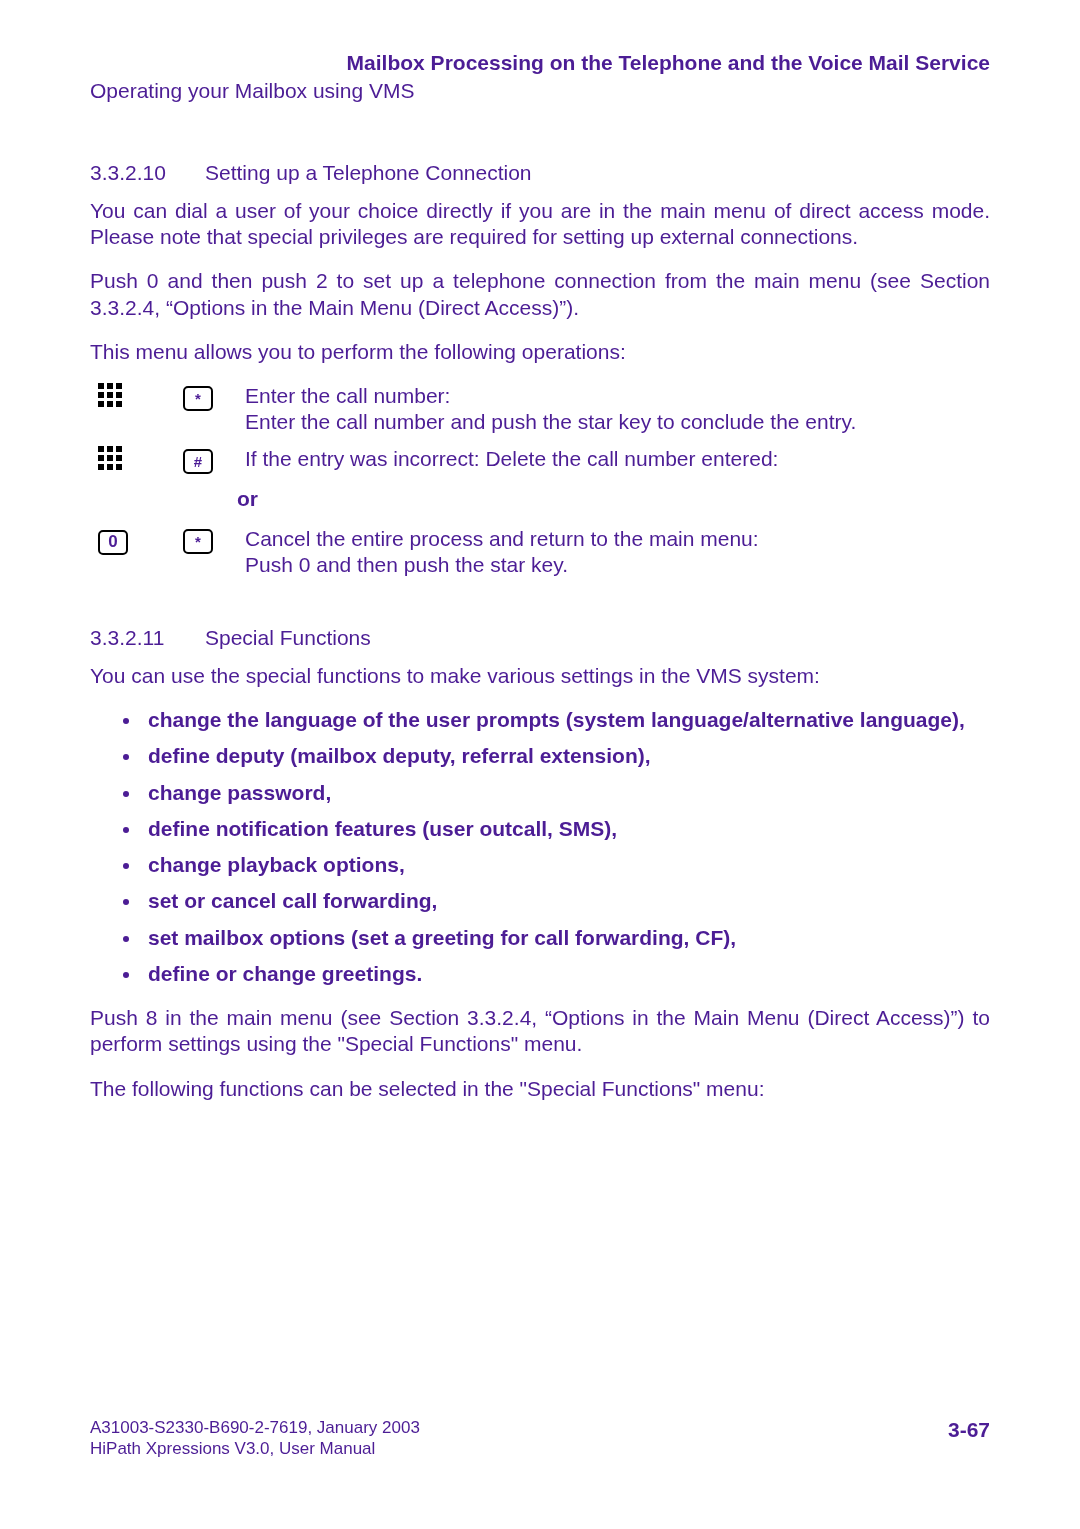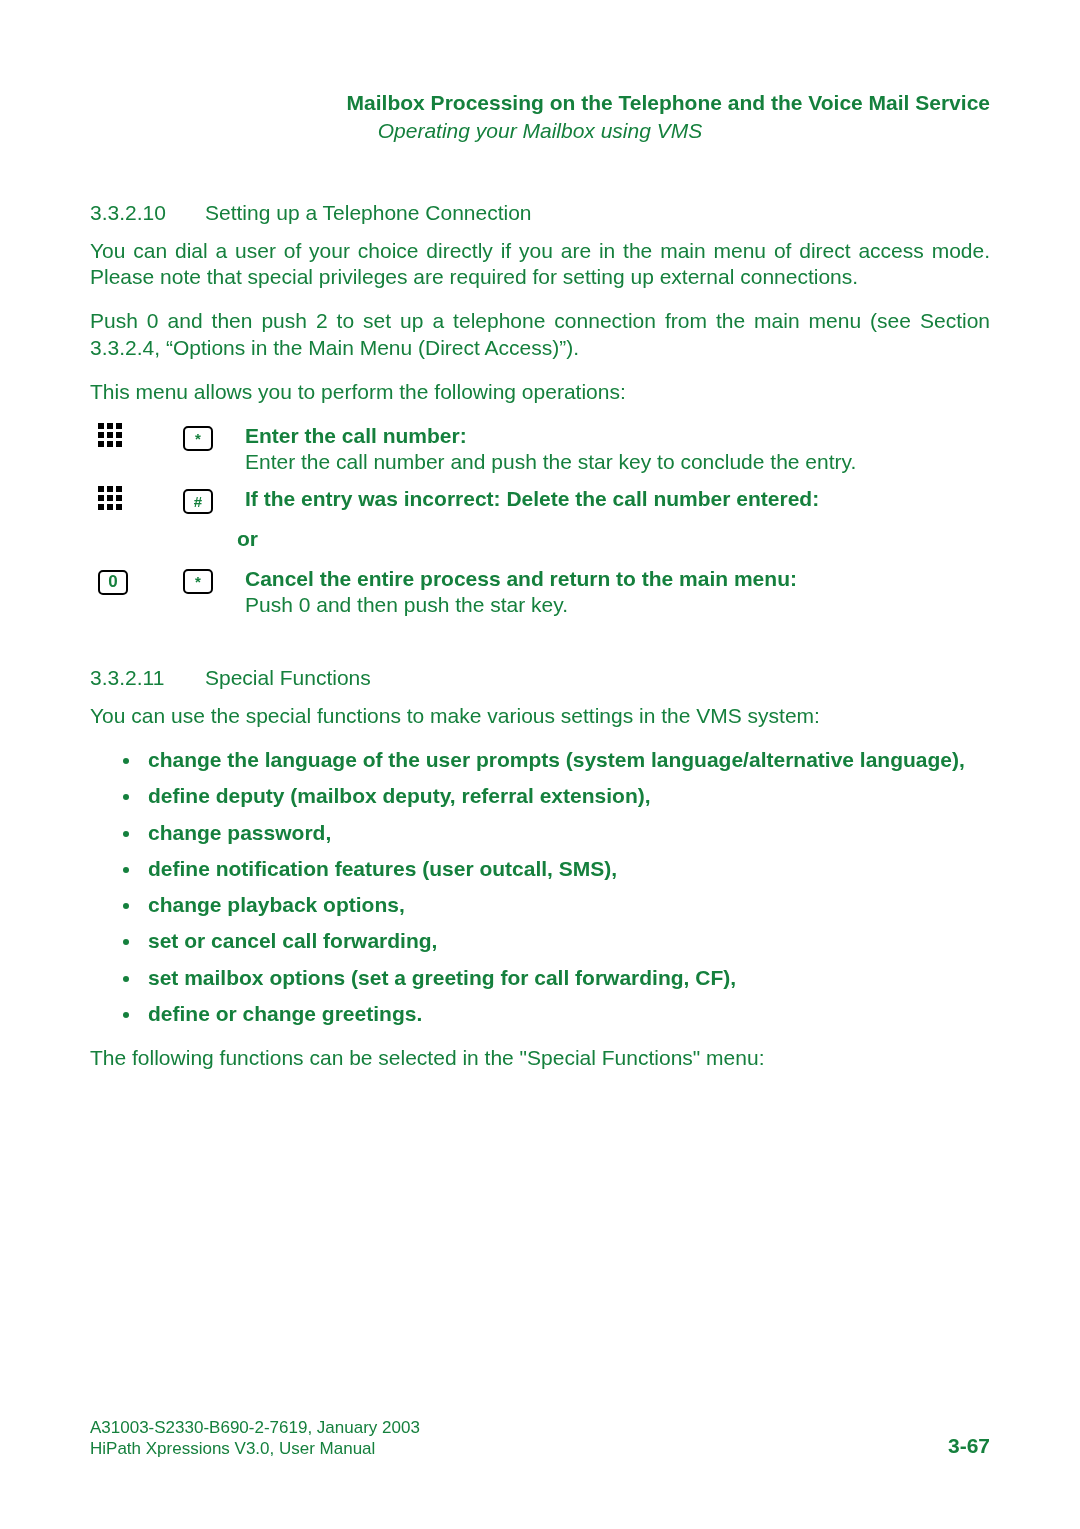--- a/index.html
+++ b/index.html
@@ -5,33 +5,32 @@
   html, body {
     margin: 0;
     padding: 0;
     background: #fff;
     font-family: Arial, Helvetica, sans-serif;
   }
   .page {
     width: 1080px;
     height: 1529px;
     box-sizing: border-box;
-    padding: 90px 90px 70px 90px;
+    padding: 50px 90px 70px 90px;
     position: relative;
-    color: #15803d;
+    color: #4c1d95;
     font-size: 21px;
     line-height: 1.25;
   }
   .header-title {
     text-align: right;
     font-weight: bold;
   }
   .header-sub {
-    text-align: center;
-    font-style: italic;
+    text-align: left;
     margin-top: 2px;
     margin-bottom: 55px;
   }
   .section-heading {
     font-weight: normal;
     margin-bottom: 12px;
   }
   .section-heading .num {
     display: inline-block;
     width: 115px;
@@ -53,21 +52,21 @@
     padding-left: 8px;
   }
   .step-key-col {
     width: 62px;
     flex: 0 0 62px;
   }
   .step-text-col {
     flex: 1;
     text-align: justify;
   }
-  .step-label { font-weight: bold; }
+  .step-label { font-weight: normal; }
   .or-row {
     font-weight: bold;
     margin-left: calc(85px + 62px);
     margin-top: 10px;
     margin-bottom: 14px;
   }
   .spacer-lg { height: 40px; }
 
   
   .keypad {
@@ -115,21 +114,21 @@
     position: absolute;
     bottom: 70px;
     left: 90px;
     right: 90px;
     font-size: 17px;
   }
   .footer-lines { line-height: 1.25; }
   .footer-page {
     position: absolute;
     right: 0;
-    bottom: 0;
+    bottom: 16px;
     font-weight: bold;
     font-size: 21px;
   }
 </style>
 </head>
 <body>
 
 <div class="page">
 
   <div class="header-title">Mailbox Processing on the Telephone and the Voice Mail Service</div>
@@ -203,20 +202,21 @@
     <li>change the language of the user prompts (system language/alternative language),</li>
     <li>define deputy (mailbox deputy, referral extension),</li>
     <li>change password,</li>
     <li>define notification features (user outcall, SMS),</li>
     <li>change playback options,</li>
     <li>set or cancel call forwarding,</li>
     <li>set mailbox options (set a greeting for call forwarding, CF),</li>
     <li>define or change greetings.</li>
   </ul>
 
+  <div class="para">Push 8 in the main menu (see Section 3.3.2.4, “Options in the Main Menu (Direct Access)”) to perform settings using the "Special Functions" menu.</div>
   <div class="para">The following functions can be selected in the "Special Functions" menu:</div>
 
   <div class="footer">
     <div class="footer-lines">
       <div>A31003-S2330-B690-2-7619, January 2003</div>
       <div>HiPath Xpressions V3.0, User Manual</div>
     </div>
     <div class="footer-page">3-67</div>
   </div>
 

